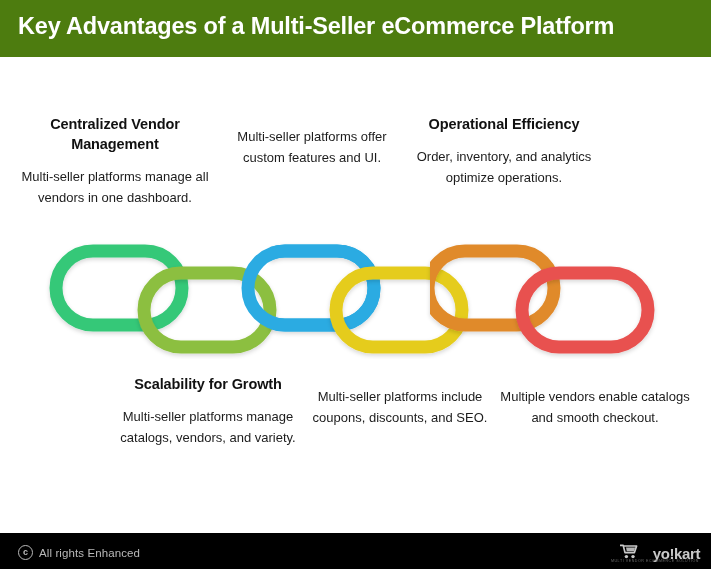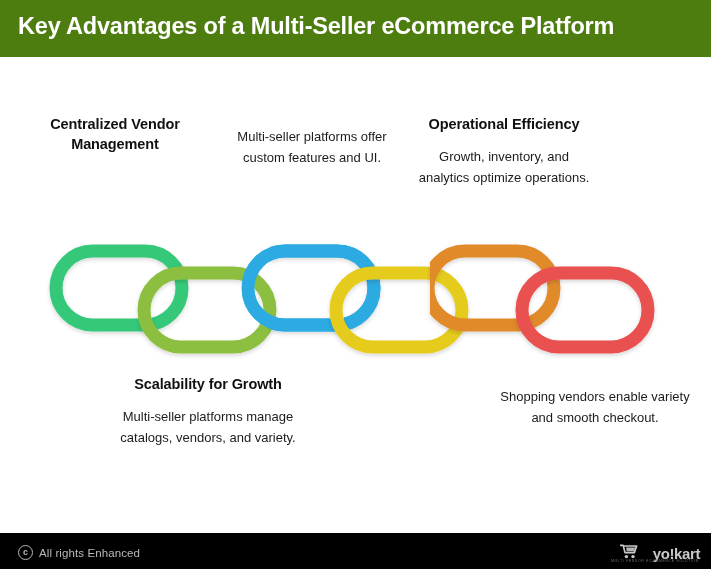--- a/index.html
+++ b/index.html
@@ -160,29 +160,30 @@
 <div id="page">
 
   <div id="header">
     <div id="header-title">Key Advantages of a Multi-Seller eCommerce Platform</div>
   </div>
 
   <div id="stage">
 
     <div class="card top" id="card-0">
       <div class="card-title">Centralized Vendor Management</div>
+      <div class="card-body">Multi-seller platforms manage all vendors in one dashboard.</div>
     </div>
 
     <div class="card top" id="card-1">
       <div class="card-body">Multi-seller platforms offer custom features and UI.</div>
     </div>
 
     <div class="card top" id="card-2">
       <div class="card-title">Operational Efficiency</div>
-      <div class="card-body">Growth, inventory, and analytics optimize operations.</div>
+      <div class="card-body">Order, inventory, and analytics optimize operations.</div>
     </div>
 
     <div id="chain">
       <svg width="711" height="120" viewBox="0 0 711 120" xmlns="http://www.w3.org/2000/svg">
         <defs>
 
           <filter id="lnkShadow" x="-25%" y="-25%" width="150%" height="150%">
             <feDropShadow dx="0" dy="2" stdDeviation="2.2" flood-color="#000000" flood-opacity="0.16"></feDropShadow>
           </filter>
 
@@ -223,24 +224,25 @@
         </g>
       </svg>
     </div>
 
     <div class="card bottom" id="card-3">
       <div class="card-title">Scalability for Growth</div>
       <div class="card-body">Multi-seller platforms manage catalogs, vendors, and variety.</div>
     </div>
 
     <div class="card bottom" id="card-4">
+      <div class="card-body">Multi-seller platforms include coupons, discounts, and SEO.</div>
     </div>
 
     <div class="card bottom" id="card-5">
-      <div class="card-body">Shopping vendors enable variety and smooth checkout.</div>
+      <div class="card-body">Multiple vendors enable catalogs and smooth checkout.</div>
     </div>
 
   </div>
 
   <div id="footer">
 
     <div id="footer-copy">
       <span class="copyright-mark">c</span>
       <span id="footer-copy-text">All rights Enhanced</span>
     </div>

